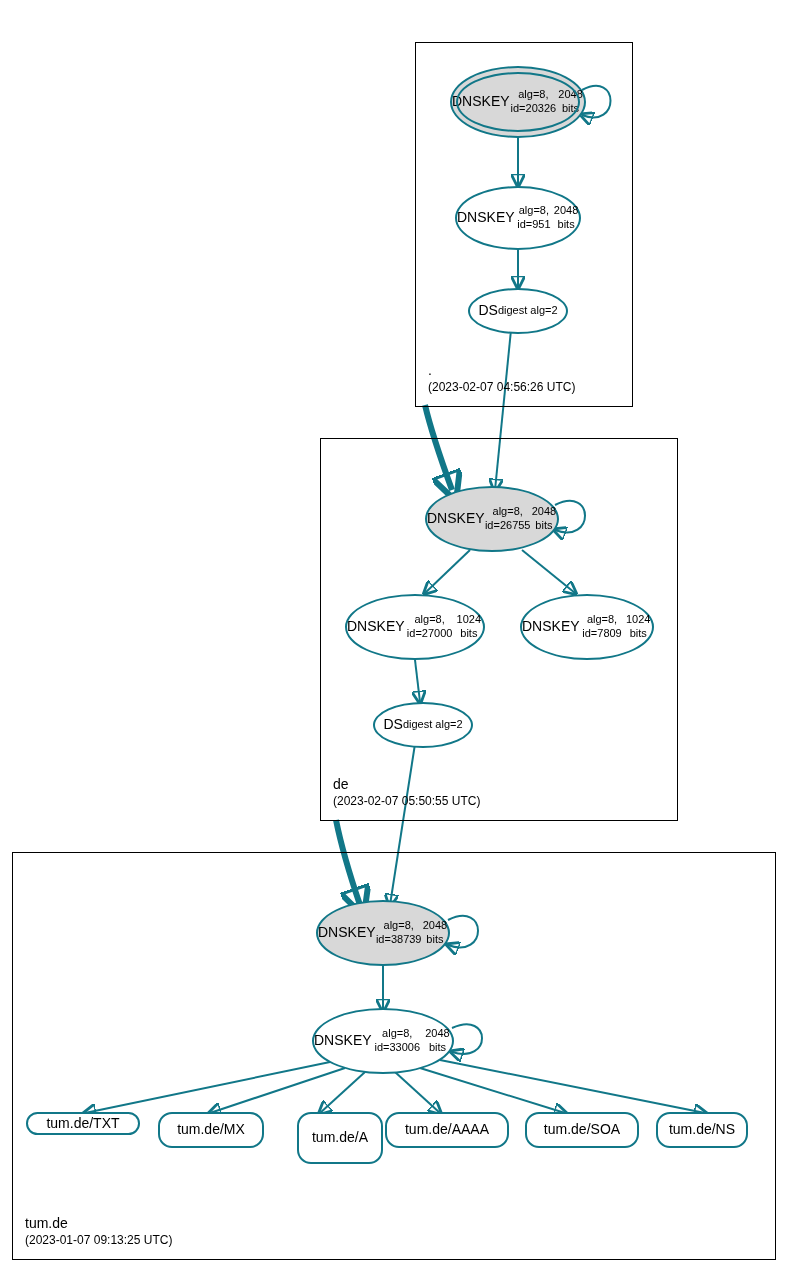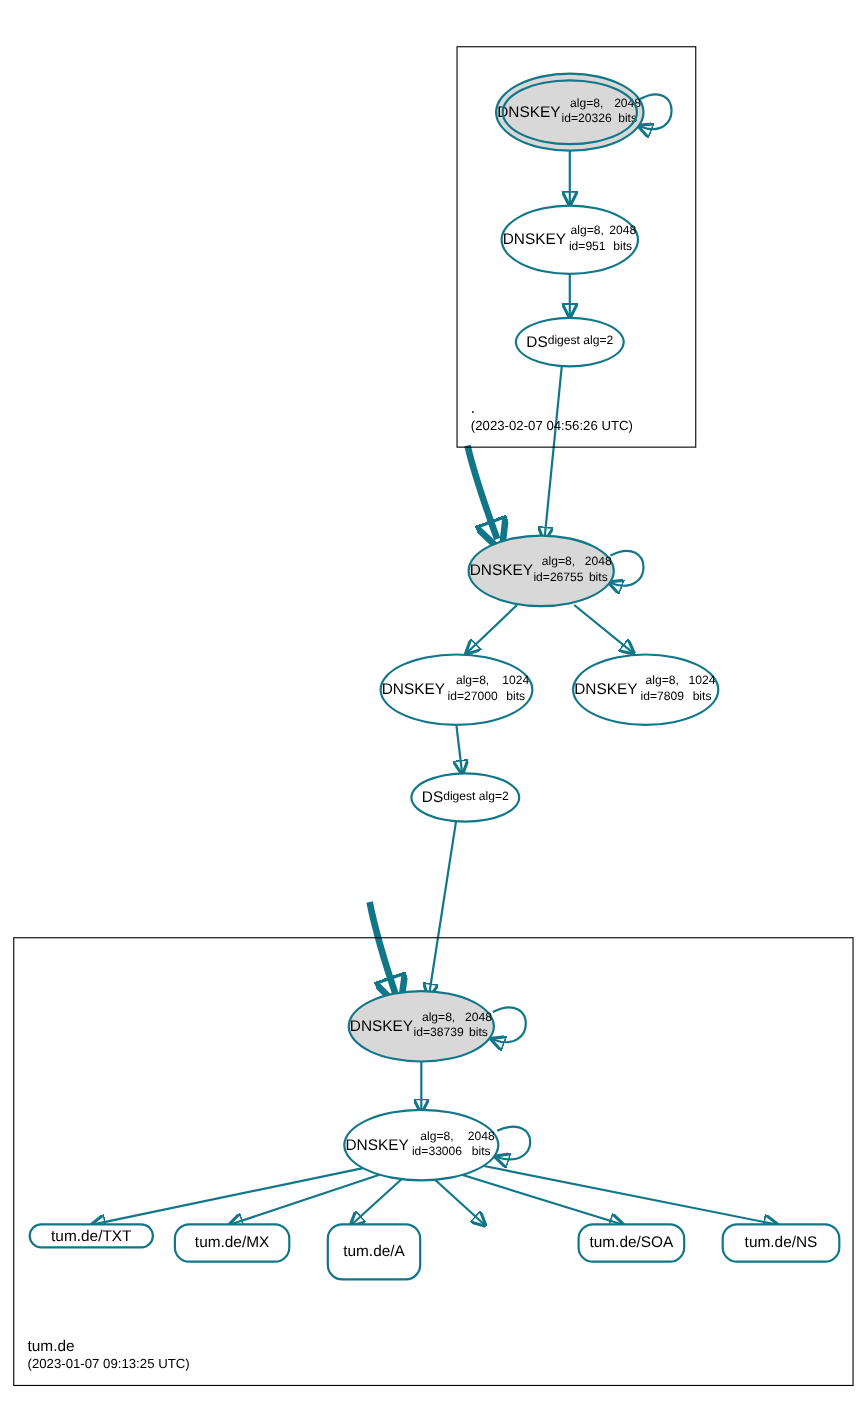--- a/index.html
+++ b/index.html
@@ -134,20 +134,26 @@
     <path d="M 440 1060 L 705 1113" marker-end="url(#arrow)"></path>
   </svg>
 
   <div class="zone" style="left:415px; top:42px; width:218px; height:365px;">
     <div class="zone-label">
       <div>.</div>
       <div class="ts">(2023-02-07 04:56:26 UTC)</div>
     </div>
   </div>
 
+  <div class="zone" style="left:320px; top:438px; width:358px; height:383px;">
+    <div class="zone-label">
+      <div>de</div>
+      <div class="ts">(2023-02-07 05:50:55 UTC)</div>
+    </div>
+  </div>
 
   <div class="zone" style="left:12px; top:852px; width:764px; height:408px;">
     <div class="zone-label">
       <div>tum.de</div>
       <div class="ts">(2023-01-07 09:13:25 UTC)</div>
     </div>
   </div>
 
   <div class="node ellipse double filled" style="left:450px; top:66px; width:136px; height:72px;">
     <div class="title">DNSKEY</div>
@@ -203,20 +209,23 @@
 
   <div class="node rect" style="left:26px; top:1112px; width:114px; height:23px;">
     <div class="title">tum.de/TXT</div>
   </div>
   <div class="node rect" style="left:158px; top:1112px; width:106px; height:36px;">
     <div class="title">tum.de/MX</div>
   </div>
   <div class="node rect" style="left:297px; top:1112px; width:86px; height:52px;">
     <div class="title">tum.de/A</div>
   </div>
-  <div class="node rect" style="left:525px; top:1112px; width:98px; height:36px;">
+  <div class="node rect" style="left:385px; top:1112px; width:124px; height:36px;">
+    <div class="title">tum.de/AAAA</div>
+  </div>
+  <div class="node rect" style="left:525px; top:1112px; width:114px; height:36px;">
     <div class="title">tum.de/SOA</div>
   </div>
-  <div class="node rect" style="left:656px; top:1112px; width:108px; height:36px;">
+  <div class="node rect" style="left:656px; top:1112px; width:92px; height:36px;">
     <div class="title">tum.de/NS</div>
   </div>
 
 </div>
 
 </body></html>

